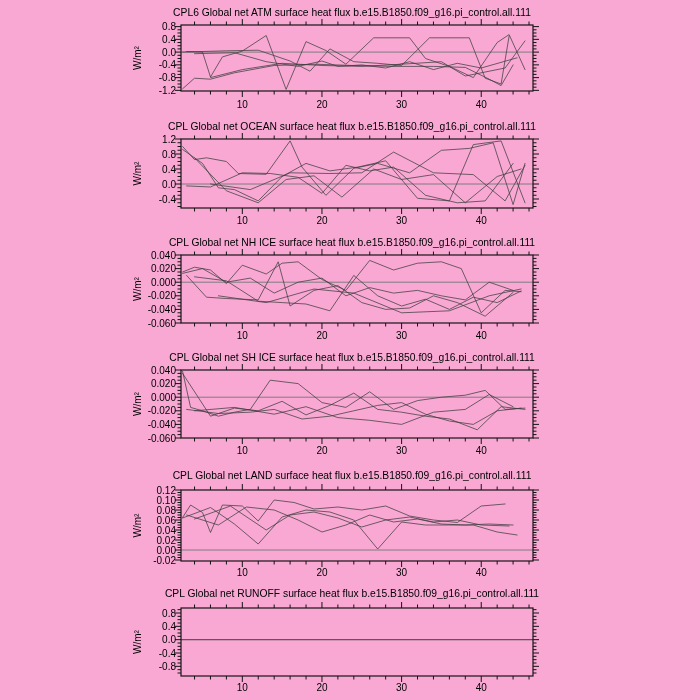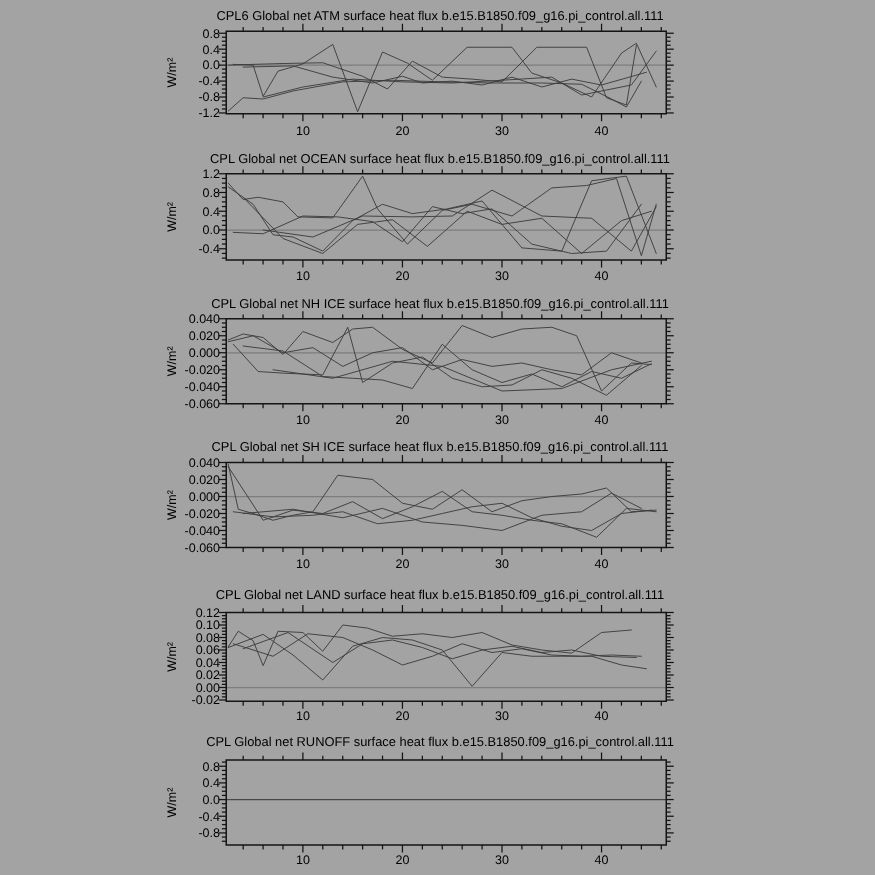--- a/index.html
+++ b/index.html
@@ -1,16 +1,16 @@
 <!DOCTYPE html>
 <html><head>
 <meta charset="utf-8">
 <style>
   html,body{margin:0;padding:0;background:#ffffff;}
-  .figure{position:relative;width:700px;height:700px;background:#a3a3a3;overflow:hidden;}
+  .figure{position:relative;width:700px;height:700px;background:#f9a8d4;overflow:hidden;}
   svg text{font-family:"Liberation Sans","DejaVu Sans",sans-serif;fill:#000000;}
   svg .title{font-size:10.3px;}
   svg .ticklabel{font-size:10px;}
   svg .ylabel{font-size:10px;}
   svg .box{fill:none;stroke:#141414;stroke-width:1.2;}
   svg .tick{stroke:#141414;stroke-width:1;}
   svg .series{fill:none;stroke:#3d3d3d;stroke-width:0.75;stroke-linejoin:round;stroke-linecap:round;}
   svg .zero{stroke:#7d7d7d;stroke-width:1;}
 </style>
 </head>

